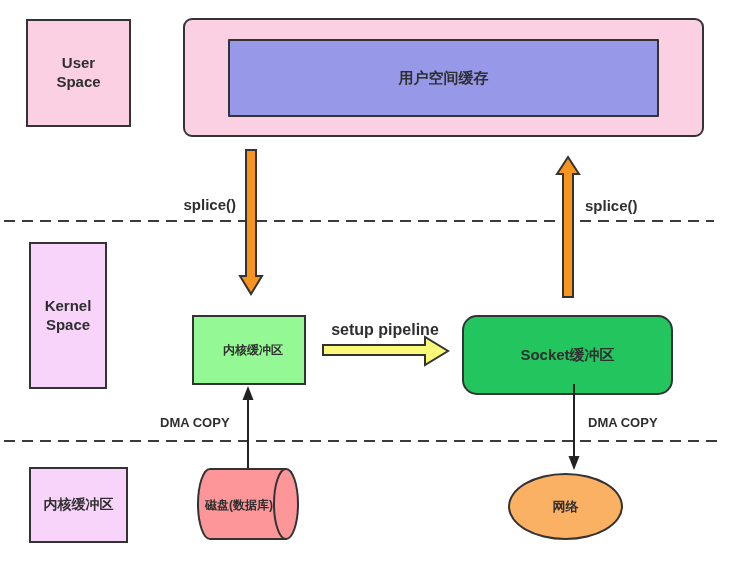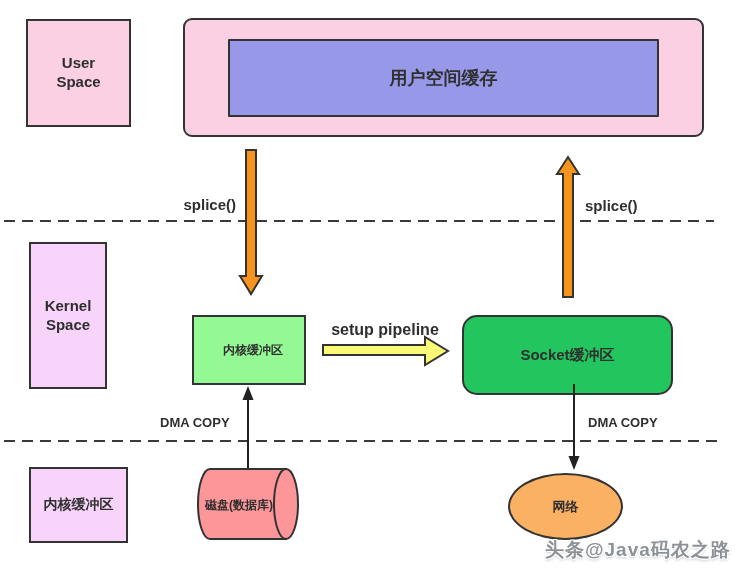--- a/index.html
+++ b/index.html
@@ -41,21 +41,21 @@
 
   <div class="abs node lane-label" style="left: 29px; top: 242px; width: 78px; height: 147px; background-color: rgb(248, 212, 250);">
     <span class="wrap">Kernel Space</span>
   </div>
 
   <div class="abs node" style="left: 29px; top: 467px; width: 99px; height: 76px; font-size: 14px; background-color: rgb(248, 212, 250);">
     <span>内核缓冲区</span>
   </div>
 
   <div class="abs node" style="left: 183px; top: 18px; width: 521px; height: 119px; border-radius: 9px; background-color: rgb(251, 208, 226);">
-    <div class="abs node" style="left: 43px; top: 19px; width: 431px; height: 78px; font-size: 18px; border-radius: 1px; background-color: rgb(151, 153, 232);">
+    <div class="abs node" style="left: 43px; top: 19px; width: 431px; height: 78px; font-size: 15px; border-radius: 1px; background-color: rgb(151, 153, 232);">
       <span>用户空间缓存</span>
     </div>
   </div>
 
   <svg class="abs arrow-svg" style="left:234px;top:148px;" width="34" height="148" viewBox="0 0 34 148">
     <polygon points="12,2 22,2 22,128 28,128 17,146 6,128 12,128" stroke="#333" stroke-width="2" stroke-linejoin="miter" fill="#f7941d"></polygon>
   </svg>
   <div class="free-label" style="left:136px;top:196px;width:100px;text-align:right;font-size:15px;">splice()</div>
 
   <svg class="abs arrow-svg" style="left:551px;top:155px;" width="34" height="144" viewBox="0 0 34 144">
@@ -92,15 +92,14 @@
   <svg class="abs" style="left:196px;top:466px;z-index:2;" width="106" height="78" viewBox="0 0 106 78">
     <path d="M90,3 L14,3 A12,35 0 0 0 14,73 L90,73 Z" stroke="#333" stroke-width="2" fill="#fd9698"></path>
     <ellipse cx="90" cy="38" rx="12" ry="35" stroke="#333" stroke-width="2" fill="#fd9698"></ellipse>
   </svg>
   <div class="free-label" style="left:197px;top:497px;width:84px;text-align:center;font-size:12px;">磁盘(数据库)</div>
 
   <div class="abs node" style="left: 508px; top: 473px; width: 115px; height: 67px; border-radius: 50%; font-size: 13px; z-index: 2; background-color: rgb(251, 177, 100); font-family: Liberation Mono, monospace;">
     <span>网络</span>
   </div>
 
-  <div class="watermark" style="left:545px;top:537px;">头条@Java码农之路</div>
 
 </div>
 
 </body></html>

